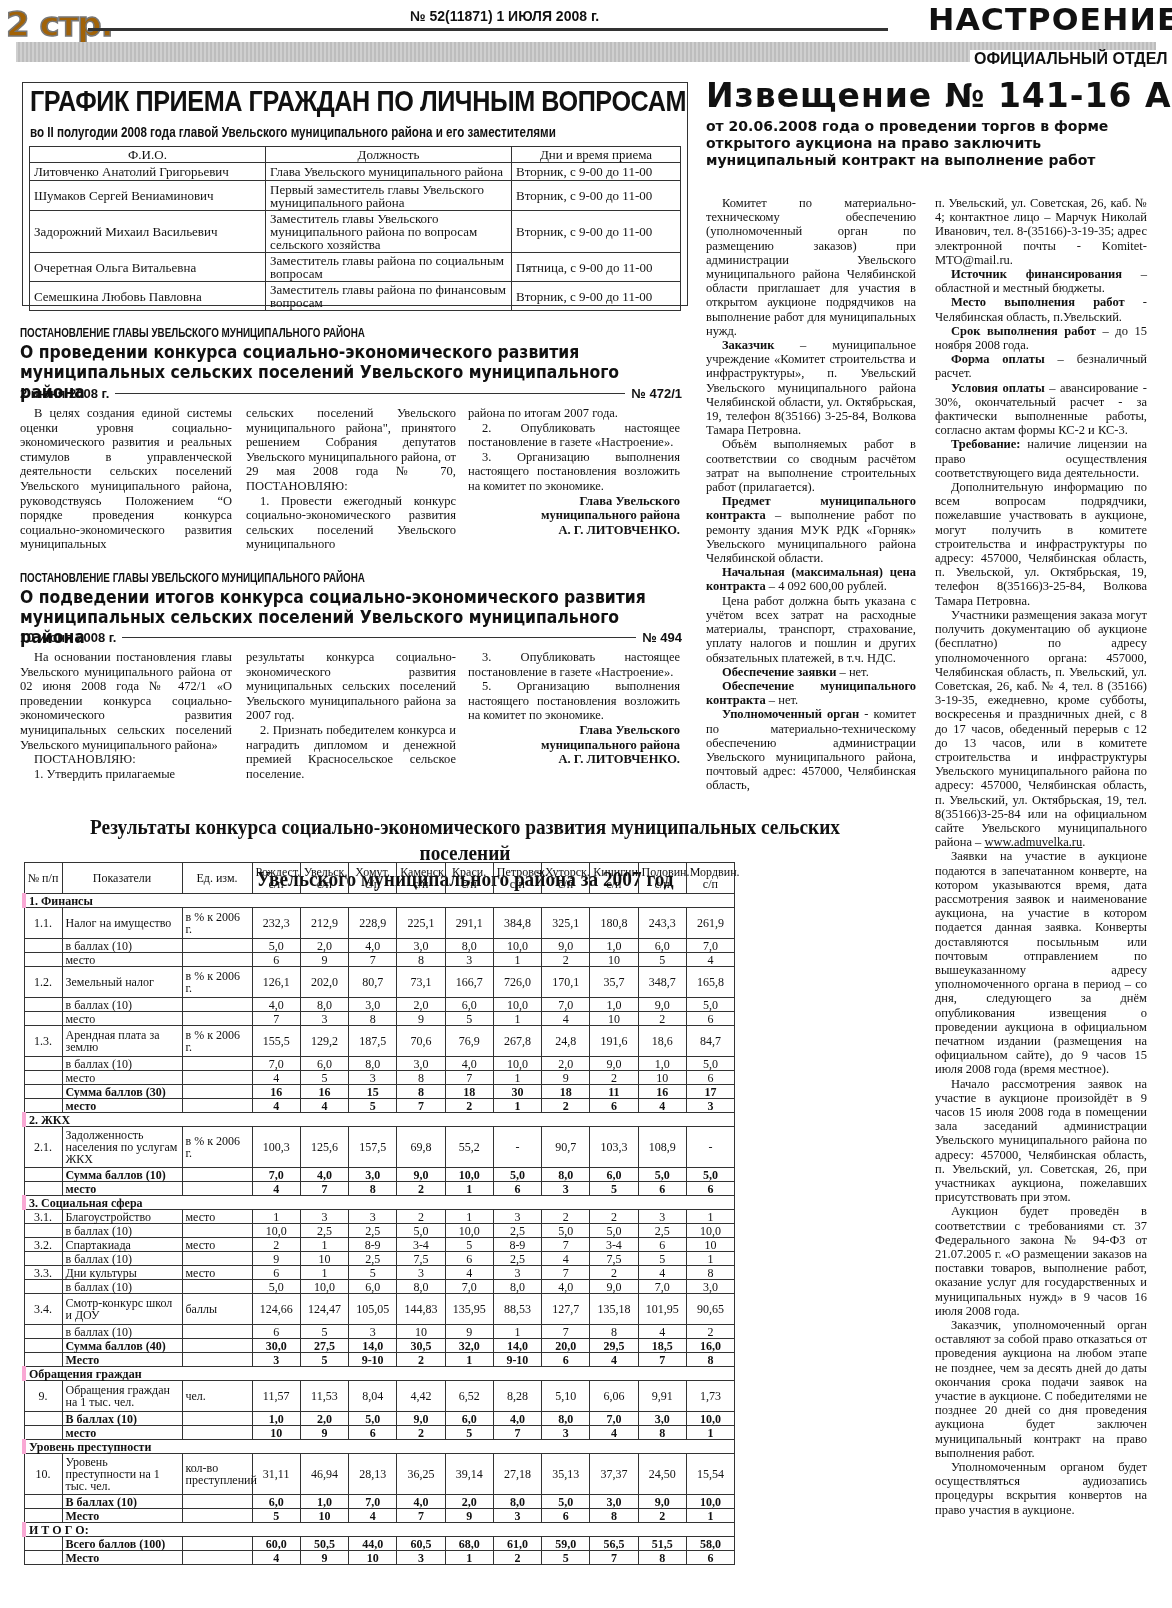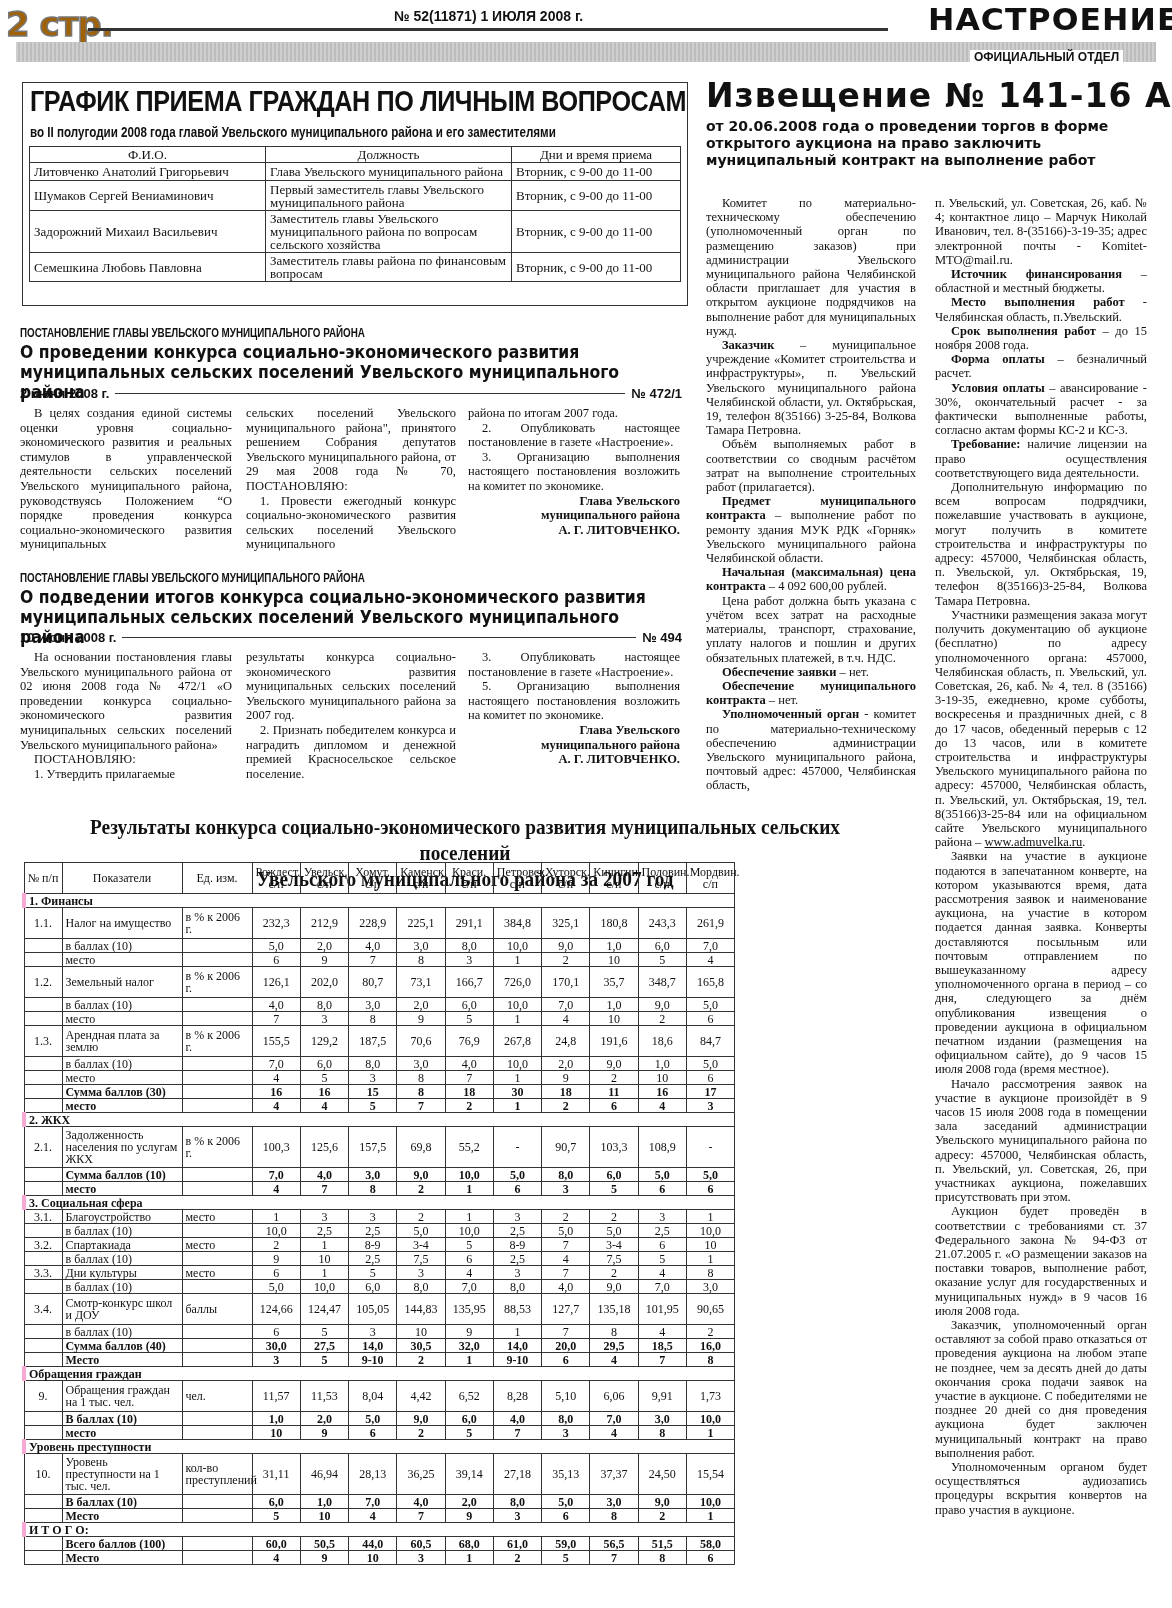--- a/index.html
+++ b/index.html
@@ -1,23 +1,23 @@
 <!DOCTYPE html>
 <html><head>
 <meta charset="utf-8">
 <style>
   html,body{margin:0;padding:0;background:#fff;}
   body{width:1172px;height:1608px;position:relative;overflow:hidden;font-family:"Liberation Serif",serif;color:#111;}
   .abs{position:absolute;}
   .pagenum{left:6px;top:4px;font-family:"DejaVu Sans",sans-serif;font-weight:bold;font-size:34px;color:#a16207;-webkit-text-stroke:1.5px #777;letter-spacing:-1px;}
   .topline{left:88px;top:28px;width:800px;height:3px;background:#333;}
-  .issue{left:394px;top:8px;font-family:"Liberation Sans",sans-serif;font-weight:bold;font-size:14px;}
+  .issue{left:410px;top:8px;font-family:"Liberation Sans",sans-serif;font-weight:bold;font-size:14px;}
   .masthead{left:928px;top:2px;font-family:"DejaVu Sans",sans-serif;font-weight:900;font-size:30px;letter-spacing:1px;transform:scaleX(1.05);transform-origin:left;}
   .band{left:16px;top:42px;width:1140px;height:20px;background:repeating-linear-gradient(90deg,#cfcfcf 0 2px,#bdbdbd 2px 4px);}
-  .section{left:970px;top:50px;font-family:"Liberation Sans",sans-serif;font-weight:bold;font-size:12px;background:#fff;padding:0 4px;}
+  .section{left:970px;top:50px;font-family:"Liberation Sans",sans-serif;font-weight:bold;font-size:16px;background:#fff;padding:0 4px;}
   .box{left:22px;top:82px;width:664px;height:222px;border:1px solid #333;}
   .sched-title{left:30px;top:84px;font-family:"Liberation Sans",sans-serif;font-weight:900;font-size:30px;transform:scaleX(0.84);transform-origin:left;letter-spacing:-0.5px;white-space:nowrap;}
   .sched-sub{left:30px;top:124px;font-family:"Liberation Sans",sans-serif;font-weight:bold;font-size:14px;transform:scaleX(0.83);transform-origin:left;white-space:nowrap;}
   table.sched{position:absolute;left:29px;top:146px;width:652px;border-collapse:collapse;font-size:13px;line-height:13px;}
   table.sched td{border:1px solid #333;padding:1px 4px;vertical-align:middle;}
   table.sched .h td{text-align:center;}
   .kicker{font-family:"Liberation Sans",sans-serif;font-weight:bold;font-size:12px;transform:scaleX(0.82);transform-origin:left;white-space:nowrap;}
   .headline{font-family:"DejaVu Sans",sans-serif;font-weight:bold;font-size:17px;line-height:20px;transform:scaleX(0.92);transform-origin:left;}
   .dateline{font-family:"Liberation Sans",sans-serif;font-weight:bold;font-size:13px;display:flex;align-items:center;width:662px;}
   .dateline .rule{flex:1;height:1px;background:#333;margin:0 6px;}
@@ -73,20 +73,25 @@
     <td>Шумаков Сергей Вениаминович</td>
     <td>Первый заместитель главы Увельского муниципального района</td>
     <td>Вторник, с 9-00 до 11-00</td>
   </tr>
   <tr style="height:42px">
     <td>Задорожний Михаил Васильевич</td>
     <td>Заместитель главы Увельского муниципального района по вопросам сельского хозяйства</td>
     <td>Вторник, с 9-00 до 11-00</td>
   </tr>
   <tr style="height:28px">
+    <td>Очеретная Ольга Витальевна</td>
+    <td>Заместитель главы района по социальным вопросам</td>
+    <td>Пятница, с 9-00 до 11-00</td>
+  </tr>
+  <tr style="height:28px">
     <td>Семешкина Любовь Павловна</td>
     <td>Заместитель главы района по финансовым вопросам</td>
     <td>Вторник, с 9-00 до 11-00</td>
   </tr>
 </tbody>
   </table>
 
 <div class="abs kicker" style="left:20px;top:326px;">ПОСТАНОВЛЕНИЕ ГЛАВЫ УВЕЛЬСКОГО МУНИЦИПАЛЬНОГО РАЙОНА</div>
 <div class="abs headline" style="left:20px;top:342px;width:700px;">О проведении конкурса социально-экономического развития муниципальных сельских поселений Увельского муниципального района</div>
 <div class="abs dateline" style="left:20px;top:386px;">

